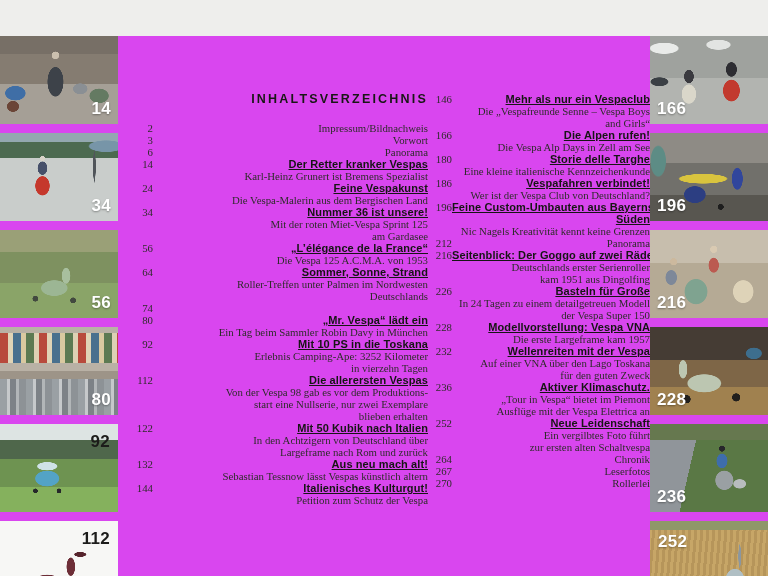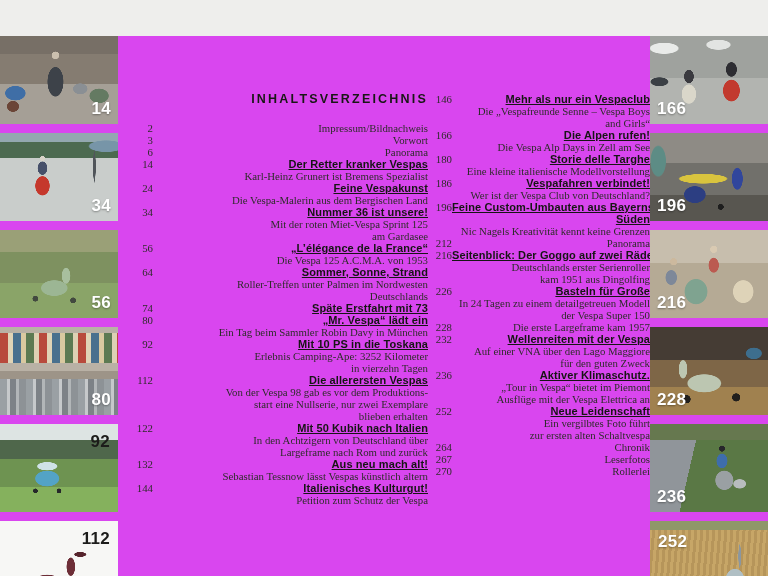--- a/index.html
+++ b/index.html
@@ -269,23 +269,20 @@
               </div>
       <div class="entry-subs">
                 <div class="sub-line">Roller-Treffen unter Palmen im Nordwesten</div>
                 <div class="sub-line">Deutschlands</div>
               </div>
     </div>
   </div>
           <div class="entry headline">
     <div class="page-num">74</div>
     <div class="entry-body">
-      <div class="entry-title">
-                <div class="title-line">Späte Erstfahrt mit 73</div>
-              </div>
     </div>
   </div>
           <div class="entry headline">
     <div class="page-num">80</div>
     <div class="entry-body">
       <div class="entry-title">
                 <div class="title-line">„Mr. Vespa“ lädt ein</div>
               </div>
       <div class="entry-subs">
                 <div class="sub-line">Ein Tag beim Sammler Robin Davy in München</div>
@@ -378,21 +375,21 @@
               </div>
     </div>
   </div>
           <div class="entry headline">
     <div class="page-num">180</div>
     <div class="entry-body">
       <div class="entry-title">
                 <div class="title-line">Storie delle Targhe</div>
               </div>
       <div class="entry-subs">
-                <div class="sub-line">Eine kleine italienische Modellvorstellung</div>
+                <div class="sub-line">Eine kleine italienische Kennzeichenkunde</div>
               </div>
     </div>
   </div>
           <div class="entry headline">
     <div class="page-num">186</div>
     <div class="entry-body">
       <div class="entry-title">
                 <div class="title-line">Vespafahren verbindet!</div>
               </div>
       <div class="entry-subs">
@@ -441,33 +438,36 @@
               </div>
       <div class="entry-subs">
                 <div class="sub-line">In 24 Tagen zu einem detailgetreuen Modell</div>
                 <div class="sub-line">der Vespa Super 150</div>
               </div>
     </div>
   </div>
           <div class="entry headline">
     <div class="page-num">228</div>
     <div class="entry-body">
+      <div class="entry-title">
+                <div class="title-line">Modellvorstellung: Vespa VNA</div>
+              </div>
       <div class="entry-subs">
                 <div class="sub-line">Die erste Largeframe kam 1957</div>
               </div>
     </div>
   </div>
           <div class="entry headline">
     <div class="page-num">232</div>
     <div class="entry-body">
       <div class="entry-title">
                 <div class="title-line">Wellenreiten mit der Vespa</div>
               </div>
       <div class="entry-subs">
-                <div class="sub-line">Auf einer VNA über den Lago Maggiore</div>
+                <div class="sub-line">Auf einer VNA über den Lago Toskana</div>
                 <div class="sub-line">für den guten Zweck</div>
               </div>
     </div>
   </div>
           <div class="entry headline">
     <div class="page-num">236</div>
     <div class="entry-body">
       <div class="entry-title">
                 <div class="title-line">Aktiver Klimaschutz.</div>
               </div>

